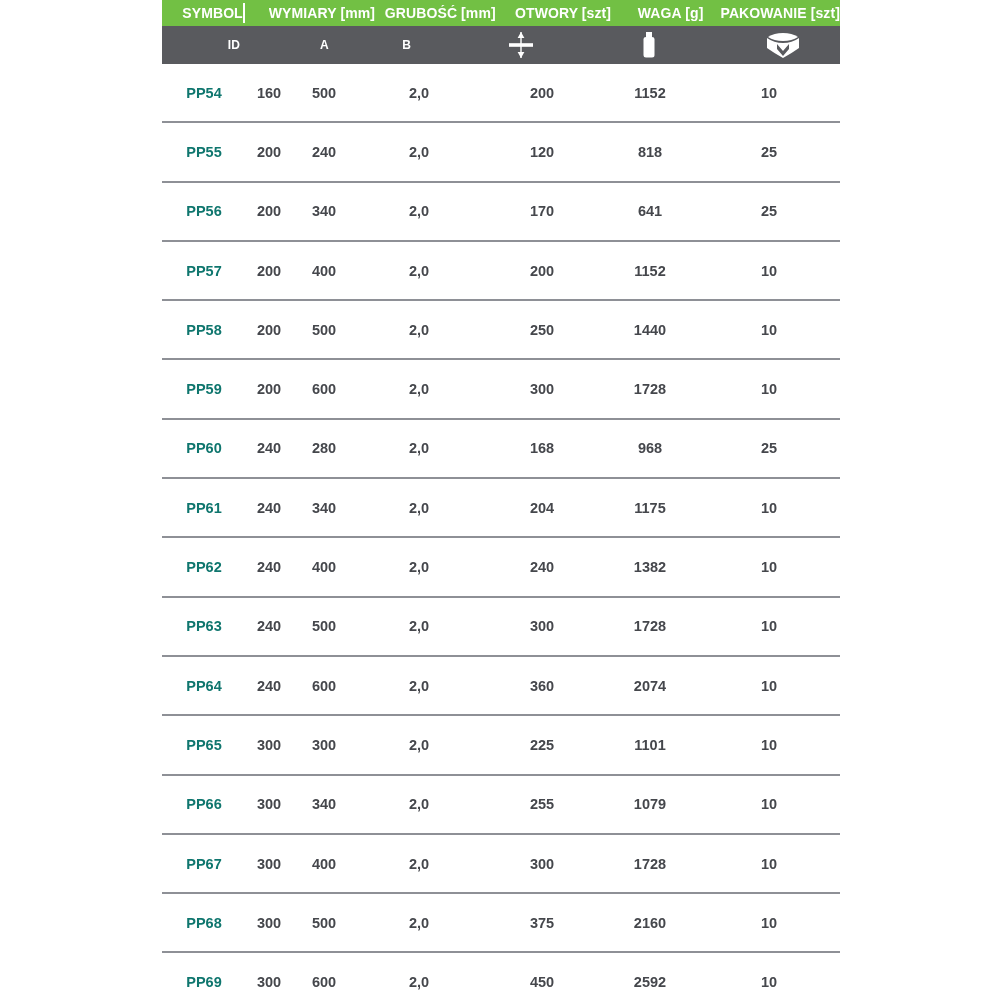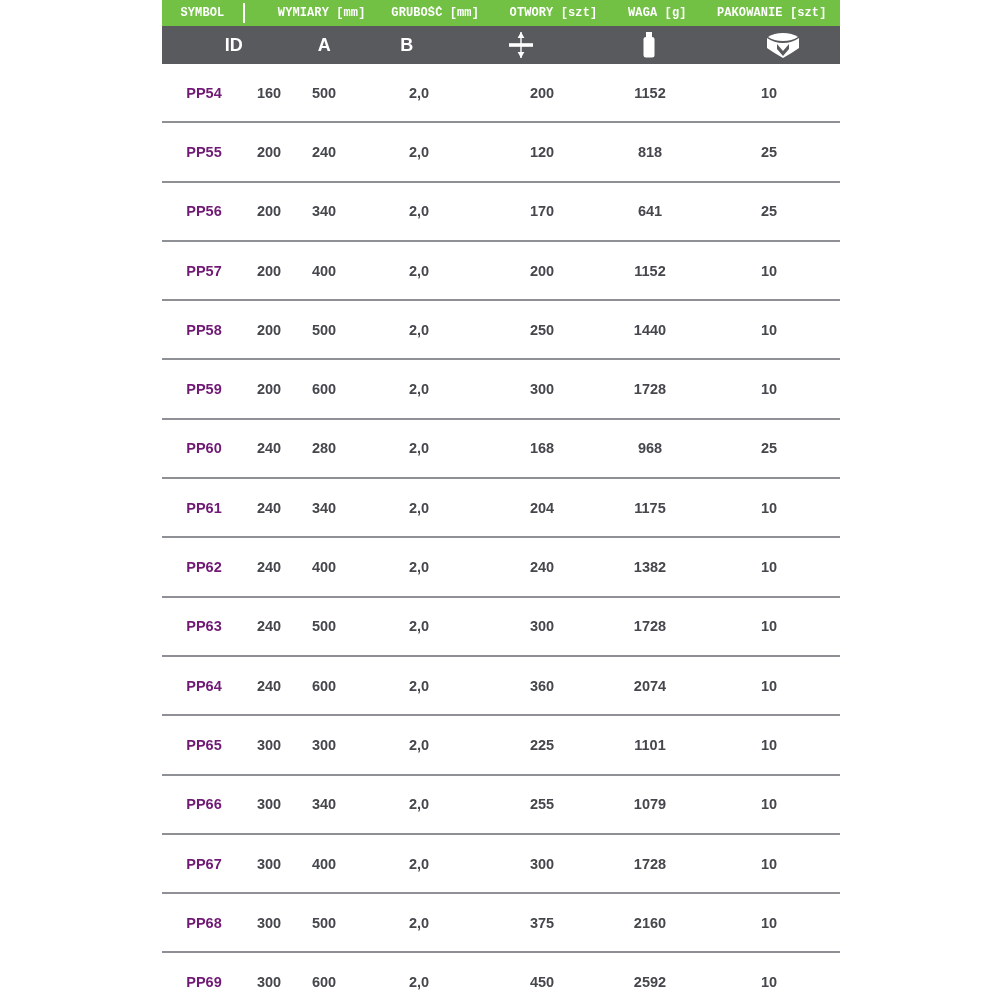--- a/index.html
+++ b/index.html
@@ -35,35 +35,34 @@
   }
   .thead-dark {
     display: flex;
     background: #595a5e;
     height: 38px;
     align-items: center;
   }
 
   .hcell {
     color: #ffffff;
-    font-size: 12px;
+    font-size: 14px;
     font-weight: bold;
-    text-align: center;
+    text-align: right;
     letter-spacing: 0.1px;
     white-space: nowrap;
     overflow: hidden;
-    font-family: Liberation Mono, monospace;
   }
   .hcell .unit {
     font-weight: bold;
   }
 
   .sub-cell {
     color: #ffffff;
-    font-size: 18px;
+    font-size: 12px;
     font-weight: bold;
     text-align: center;
     display: flex;
     align-items: center;
     justify-content: center;
     height: 38px;
     padding-left: 38px;
   }
 
   
@@ -101,21 +100,21 @@
   }
   .trow:last-child { border-bottom: 2px solid #8e9096; }
 
   .cell {
     font-size: 14.5px;
     font-weight: bold;
     color: #45474c;
     text-align: center;
     white-space: nowrap;
   }
-  .cell-sym { color: #701a75; }
+  .cell-sym { color: #0f766e; }
 </style>
 </head>
 <body>
 
 <div id="sheet">
   <div class="table-wrap">
 
     <div class="thead-green">
       <div class="hcell c-sym">
         <span>SYMBOL</span>

